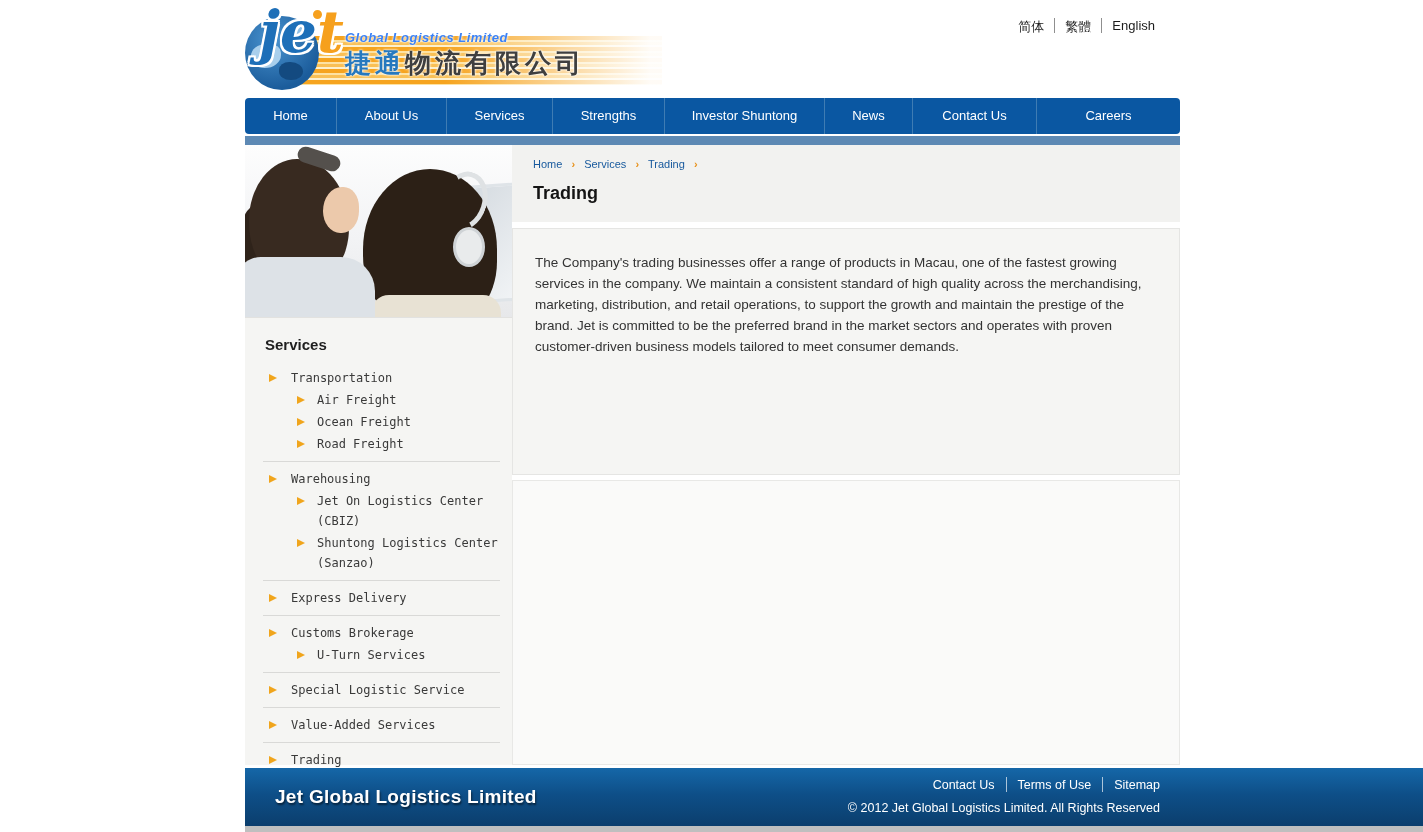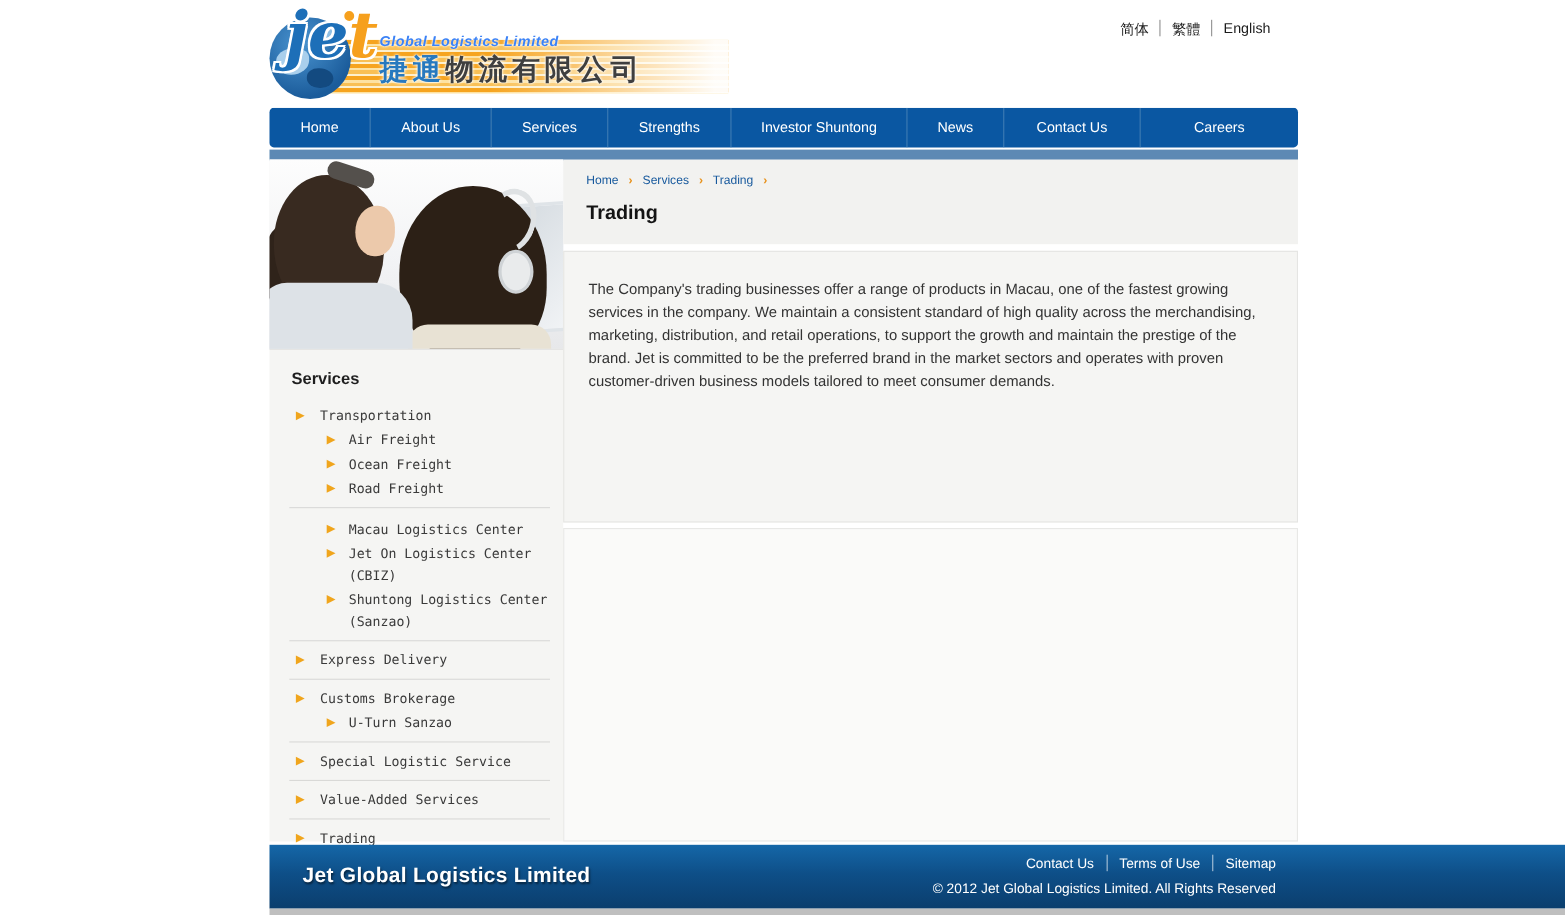--- a/index.html
+++ b/index.html
@@ -170,23 +170,23 @@
           <span class="arr"></span>
           <span class="lbl">Ocean Freight</span>
         </div>
         <div class="mi lvl2">
           <span class="arr"></span>
           <span class="lbl">Road Freight</span>
         </div>
       </div>
 
       <div class="grp">
-        <div class="mi lvl2">
-          <span class="arr"></span>
-          <span class="lbl">Macau Logistics Center</span>
+        <div class="mi lvl1">
+          <span class="arr"></span>
+          <span class="lbl">Warehousing</span>
         </div>
         <div class="mi lvl2">
           <span class="arr"></span>
           <span class="lbl">Jet On Logistics Center (CBIZ)</span>
         </div>
         <div class="mi lvl2">
           <span class="arr"></span>
           <span class="lbl">Shuntong Logistics Center (Sanzao)</span>
         </div>
       </div>
@@ -198,21 +198,21 @@
         </div>
       </div>
 
       <div class="grp">
         <div class="mi lvl1">
           <span class="arr"></span>
           <span class="lbl">Customs Brokerage</span>
         </div>
         <div class="mi lvl2">
           <span class="arr"></span>
-          <span class="lbl">U-Turn Sanzao</span>
+          <span class="lbl">U-Turn Services</span>
         </div>
       </div>
 
       <div class="grp">
         <div class="mi lvl1">
           <span class="arr"></span>
           <span class="lbl">Special Logistic Service</span>
         </div>
       </div>
 

